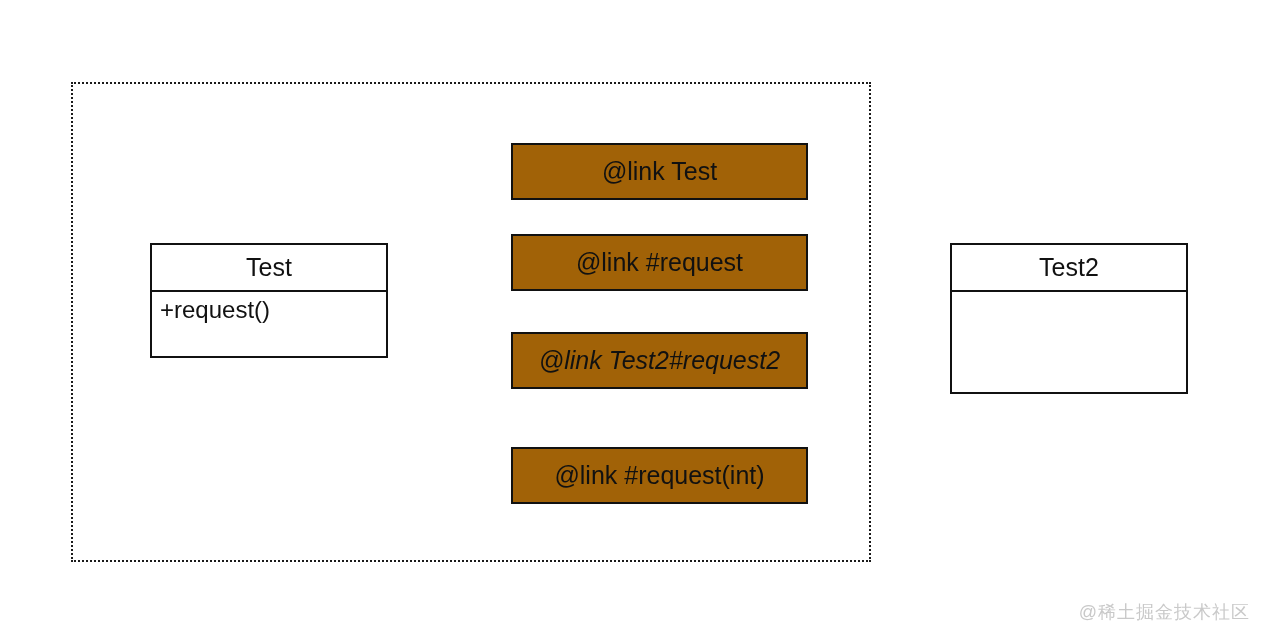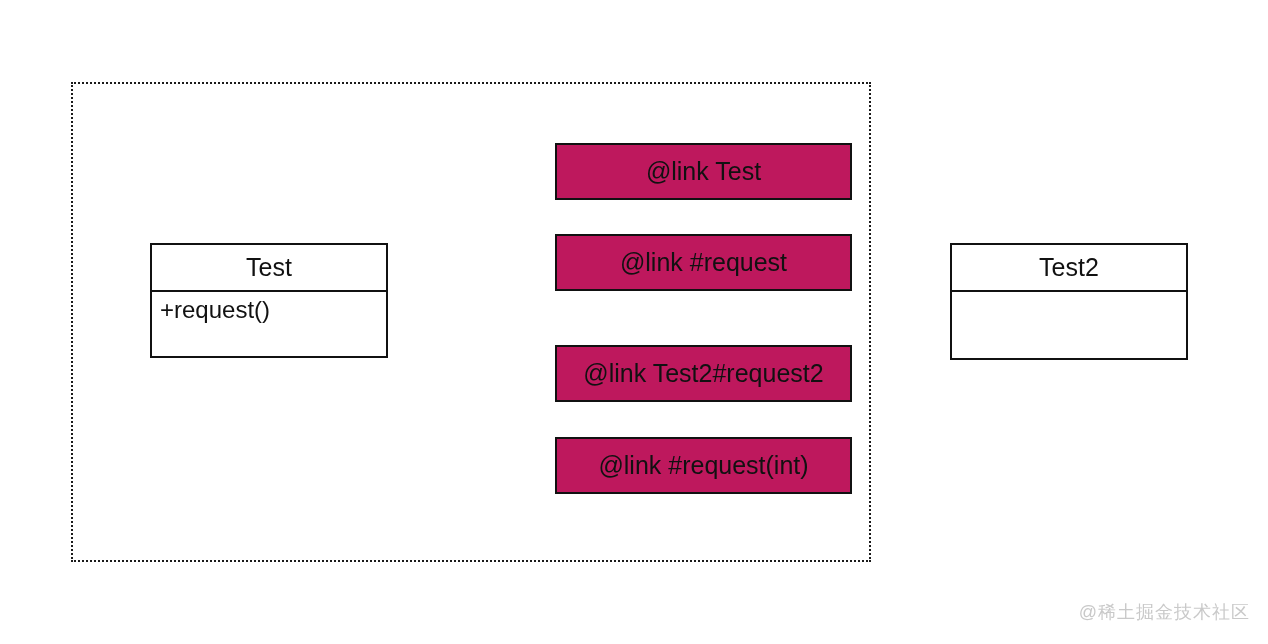--- a/index.html
+++ b/index.html
@@ -42,43 +42,42 @@
     overflow: hidden;
   }
   .class-box .class-body {
     padding: 2px 6px 6px 8px;
     font-size: 24px;
     line-height: 31px;
     color: #111111;
     white-space: nowrap;
   }
   .class-box.test  { left: 150px; top: 243px; height: 115px; }
-  .class-box.test2 { left: 950px; top: 243px; height: 117px; }
+  .class-box.test2 { left: 950px; top: 243px; height: 151px; }
 
   .link-box {
     position: absolute;
     left: 511px;
     width: 297px;
     height: 57px;
     border: 2px solid #111111;
     box-sizing: border-box;
-    background: #be185d;
+    background: #a16207;
     display: flex;
     align-items: center;
     justify-content: center;
     font-size: 25px;
     color: #111111;
     white-space: nowrap;
     overflow: hidden;
-    margin-left: 44px;
   }
   .link-box.l1 { top: 143px; }
   .link-box.l2 { top: 234px; }
-  .link-box.l3 { top: 345px; }
-  .link-box.l4 { top: 437px; }
+  .link-box.l3 { top: 332px; font-style: italic; }
+  .link-box.l4 { top: 447px; }
 
   .watermark {
     position: absolute;
     right: 18px;
     bottom: 20px;
     font-size: 18px;
     color: #c9c9c9;
     letter-spacing: 1px;
     white-space: nowrap;
     margin-left: 48px;

